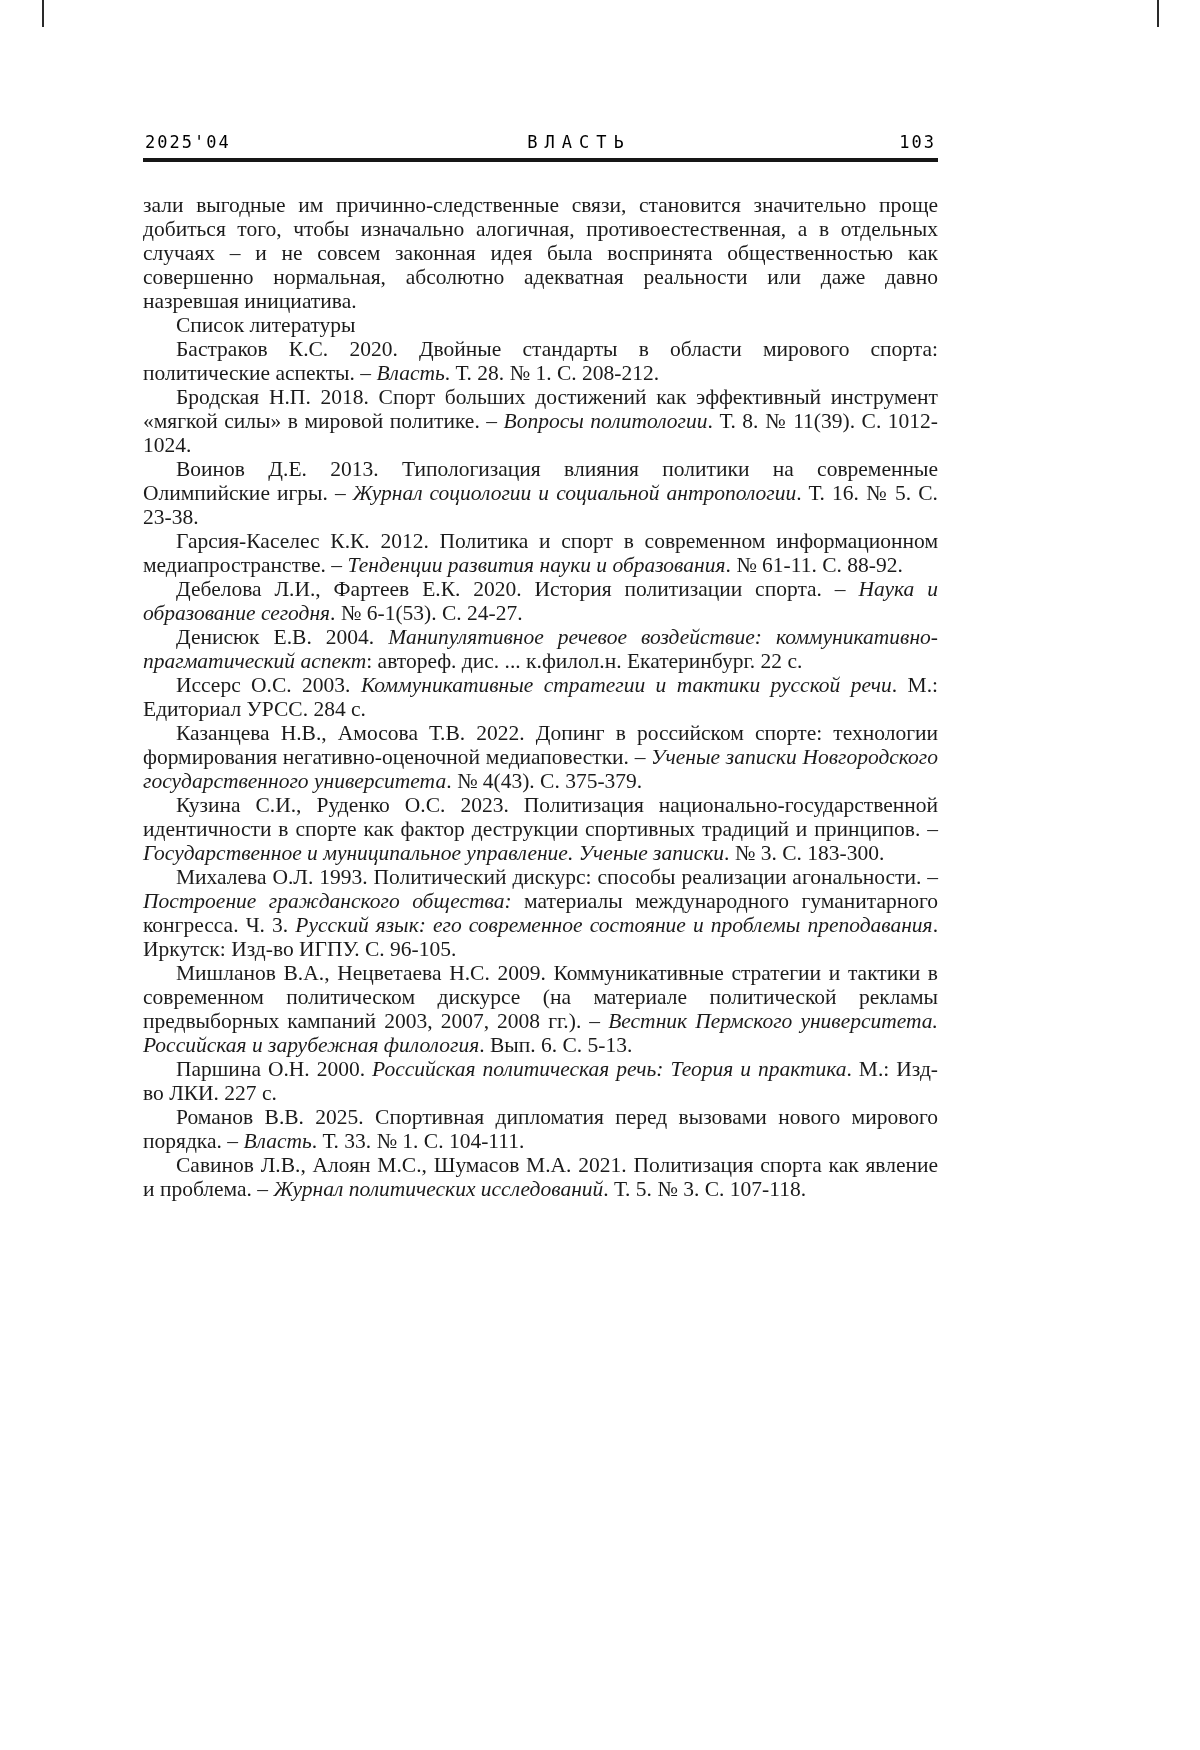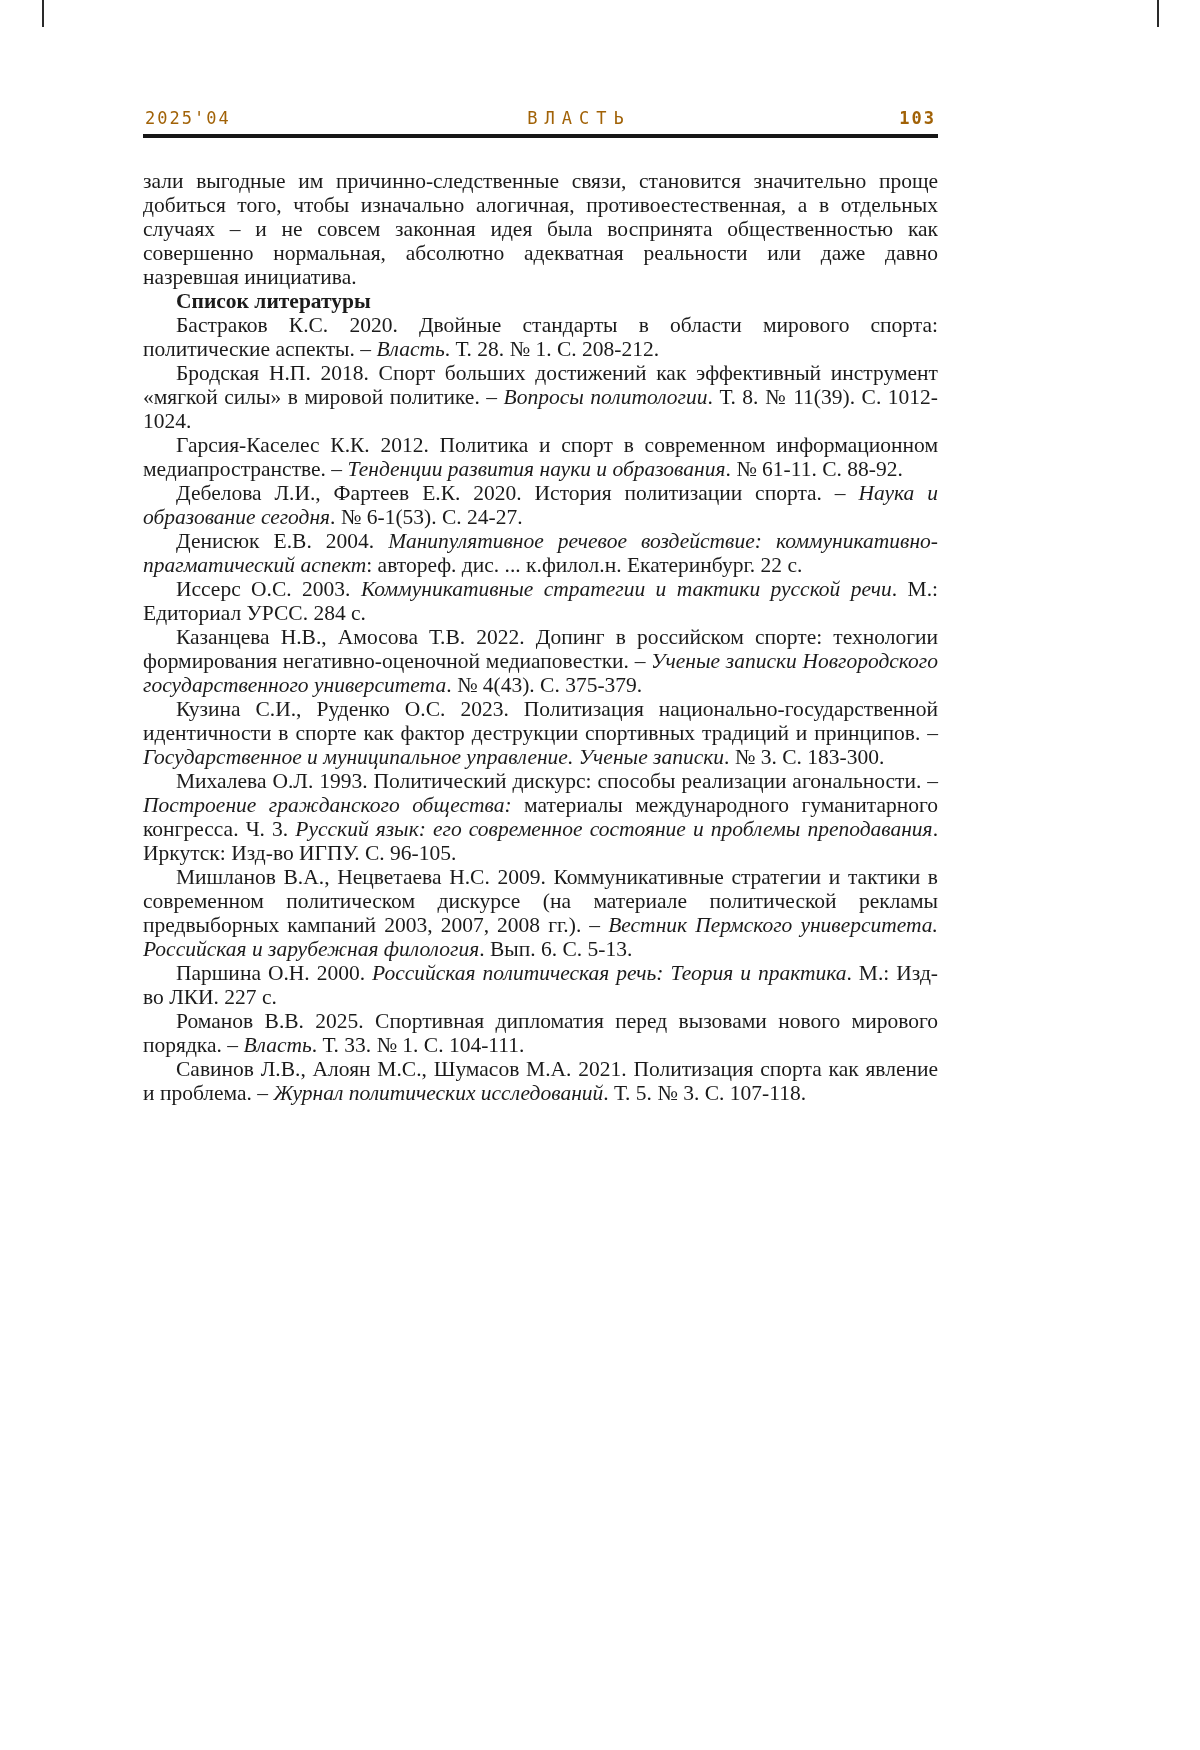--- a/index.html
+++ b/index.html
@@ -20,41 +20,42 @@
     position:absolute;
     left:143px;top:108px;
     width:795px;
   }
   .running-head{
     display:flex;
     justify-content:space-between;
     align-items:baseline;
     font-family:"DejaVu Sans Mono", monospace;
     font-size:17px;
-    color:#a16207;
+    color:#000000;
     padding:0 2px 6px 2px;
+    margin-top:24px;
   }
   .rh-issue{letter-spacing:2px;}
   .rh-title{letter-spacing:7px;font-weight:500;transform:translateX(14px);}
-  .rh-page{letter-spacing:2px;font-weight:bold;}
+  .rh-page{letter-spacing:2px;}
   .head-rule{
     height:4px;
     background:#161616;
     margin-bottom:0;
   }
   .body-text{
     margin-top:31px;
     font-size:21.5px;
     line-height:24px;
     text-align:justify;
   }
   .body-text p{margin:0;}
   .continuation{ text-indent:0; }
   .refs-heading{
-    font-weight:bold;
+    font-weight:normal;
     text-indent:33px;
     margin-top:28px;
   }
   .ref-list p{
     margin:0;
     text-indent:33px;
   }
   .it{font-style:italic;}
 </style>
 </head>
@@ -77,20 +78,21 @@
     <p class="continuation">зали выгодные им причинно-следственные связи, становится значительно проще добиться того, чтобы изначально алогичная, противоестественная, а в отдельных случаях – и не совсем законная идея была воспринята общественностью как совершенно нормальная, абсолютно адекватная реальности или даже давно назревшая инициатива.</p>
 
     <p class="refs-heading">Список литературы</p>
 
     <div class="ref-list">
 
         <p><span>Бастраков К.С. 2020. Двойные стандарты в области мирового спорта: политические аспекты. – </span><span class="it">Власть</span><span>. Т. 28. № 1. С. 208-212.</span></p>
 
         <p><span>Бродская Н.П. 2018. Спорт больших достижений как эффективный инструмент «мягкой силы» в мировой политике. – </span><span class="it">Вопросы политологии</span><span>. Т. 8. № 11(39). С. 1012-1024.</span></p>
 
+        <p><span>Воинов Д.Е. 2013. Типологизация влияния политики на современные Олимпийские игры. – </span><span class="it">Журнал социологии и социальной антропологии</span><span>. Т. 16. № 5. С. 23-38.</span></p>
 
         <p><span>Гарсия-Каселес К.К. 2012. Политика и спорт в современном информационном медиапространстве. – </span><span class="it">Тенденции развития науки и образования</span><span>. № 61-11. С. 88-92.</span></p>
 
         <p><span>Дебелова Л.И., Фартеев Е.К. 2020. История политизации спорта. – </span><span class="it">Наука и образование сегодня</span><span>. № 6-1(53). С. 24-27.</span></p>
 
         <p><span>Денисюк Е.В. 2004. </span><span class="it">Манипулятивное речевое воздействие: коммуникативно-прагматический аспект</span><span>: автореф. дис. ... к.филол.н. Екатеринбург. 22 с.</span></p>
 
         <p><span>Иссерс О.С. 2003. </span><span class="it">Коммуникативные стратегии и тактики русской речи</span><span>. М.: Едиториал УРСС. 284 с.</span></p>
 
         <p><span>Казанцева Н.В., Амосова Т.В. 2022. Допинг в российском спорте: технологии формирования негативно-оценочной медиаповестки. – </span><span class="it">Ученые записки Новгородского государственного университета</span><span>. № 4(43). С. 375-379.</span></p>

